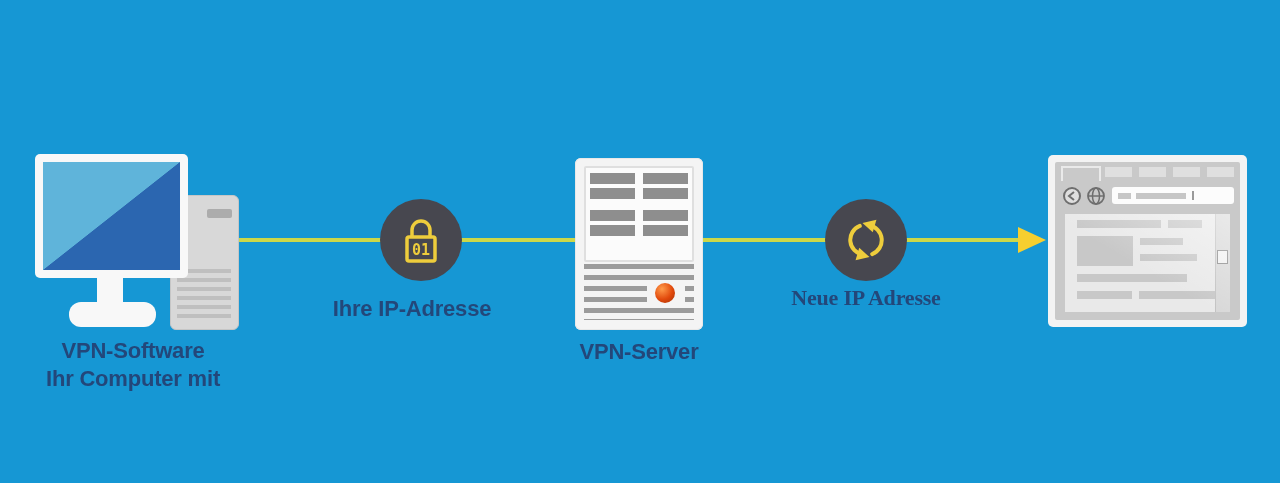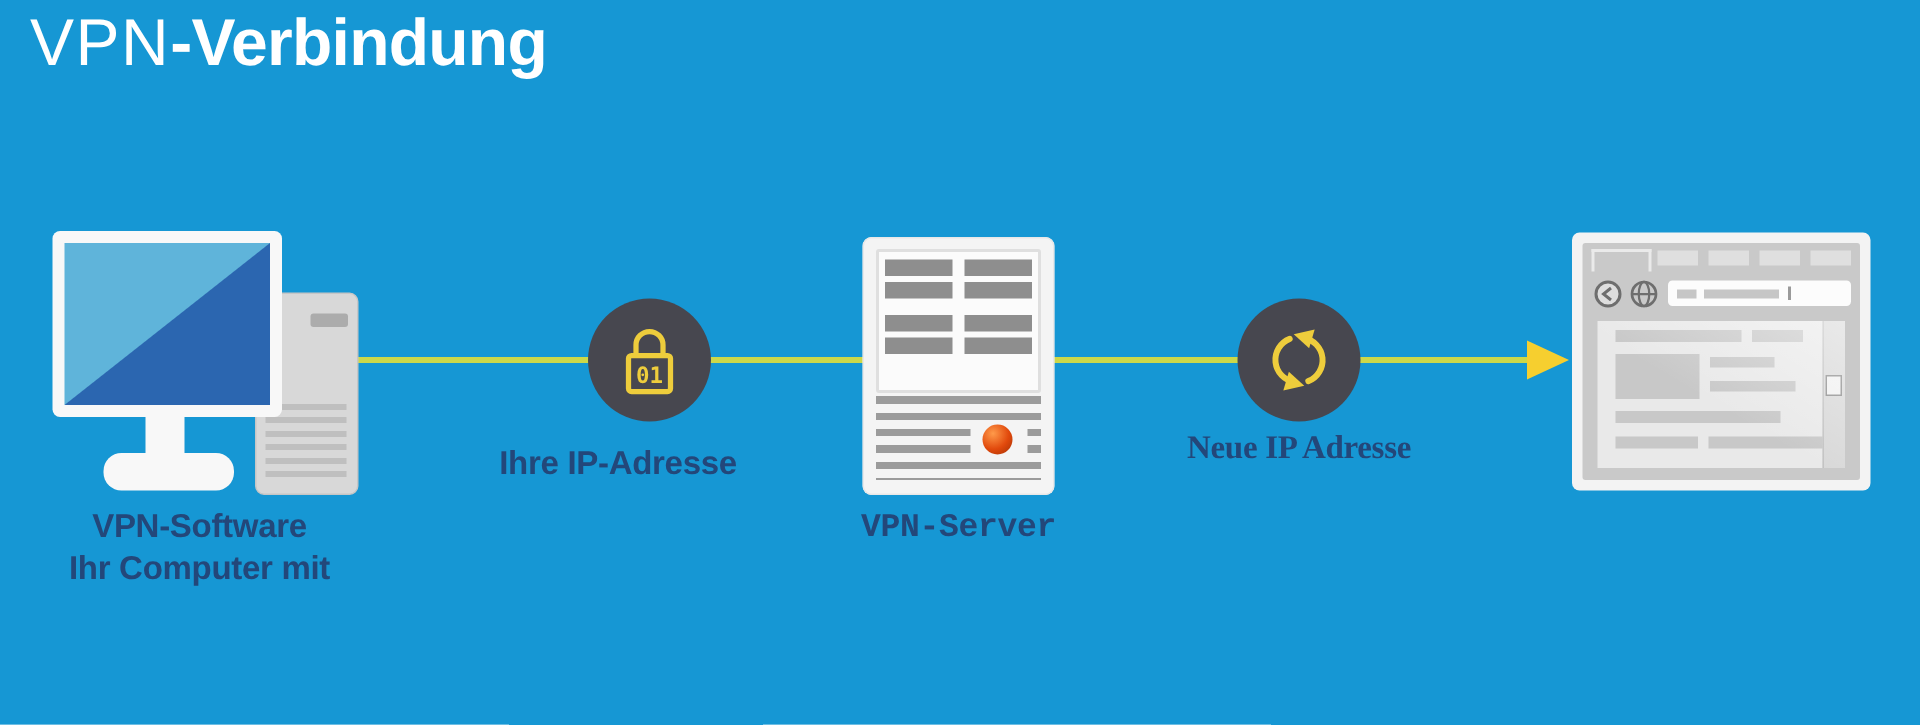--- a/index.html
+++ b/index.html
@@ -27,21 +27,21 @@
   .monitor{position:absolute;left:35px;top:154px;width:153px;height:124px;background:#f8f8f8;
     border-radius:5px;z-index:3;}
   .screen{position:absolute;left:8px;top:8px;width:137px;height:108px;
     background:linear-gradient(to bottom right,#5fb4da 49.8%,#2b66b0 50.2%);}
   .stand-neck{position:absolute;left:97px;top:278px;width:26px;height:27px;background:#f8f8f8;z-index:3;}
   .stand-base{position:absolute;left:69px;top:302px;width:87px;height:25px;background:#f8f8f8;
     border-radius:12px;z-index:3;}
   
   .icon-circle{position:absolute;width:82px;height:82px;border-radius:50%;background:#47474f;z-index:2;
     display:flex;align-items:center;justify-content:center;}
-  .circle-lock{left:392px;top:199px;}
+  .circle-lock{left:380px;top:199px;}
   .circle-refresh{left:825px;top:199px;}
   .lock-code{font-family:"DejaVu Sans Mono",monospace;font-weight:700;}
   
   .server{position:absolute;left:575px;top:158px;width:128px;height:172px;background:#f4f4f4;
     border-radius:6px;z-index:2;box-shadow:inset 0 0 0 1px #e8e8e8;}
   .server-top{position:absolute;left:9px;top:8px;width:106px;height:92px;background:#fbfbfb;
     border:2px solid #dfdfdf;border-radius:2px;}
   .srv-bar{position:absolute;width:45px;height:11px;background:#8e8e8e;}
   .server-bottom{position:absolute;left:9px;top:106px;width:110px;height:56px;
     background:repeating-linear-gradient(180deg,#9b9b9b 0 5px,#f4f4f4 5px 11px);}
@@ -63,32 +63,29 @@
   .ab-caret{position:absolute;left:80px;top:4px;width:2px;height:9px;background:#9a9a9a;}
   .content{position:absolute;left:10px;top:52px;width:165px;height:98px;background:#e9e9e9;overflow:hidden;}
   .content::after{content:"";position:absolute;inset:0;
     background:linear-gradient(to bottom left,rgba(255,255,255,0.45),rgba(255,255,255,0) 55%);}
   .c-bar{position:absolute;background:#c8c8c8;}
   .scrollbar{position:absolute;right:0;top:0;width:14px;height:100%;background:#d8d8d8;border-left:1px solid #c2c2c2;}
   .scroll-thumb{position:absolute;right:2px;top:36px;width:9px;height:12px;background:#f1f1f1;border:1px solid #8c8c8c;}
   
   .lbl-computer{left:23px;top:337px;}
   .lbl-lock{left:302px;top:295px;}
-  .lbl-server{left:529px;top:338px;font-family:Liberation Mono, monospace;}
+  .lbl-server{left:529px;top:338px;}
   .lbl-refresh{left:756px;top:284px;font-family:Liberation Serif, serif;}
   .lbl-internet{left:1036px;top:337px;}
 </style>
 </head>
 <body>
 
 <div class="stage">
 
-  <div class="title">
-    <span class="light">VPN</span><span class="bold">-Verbindung</span>
-  </div>
 
   <div class="connector-line"></div>
   <div class="arrowhead"></div>
 
   <div class="tower">
     <div class="tower-slot"></div>
     <div class="tower-vents"></div>
   </div>
   <div class="monitor">
     <div class="screen"></div>

